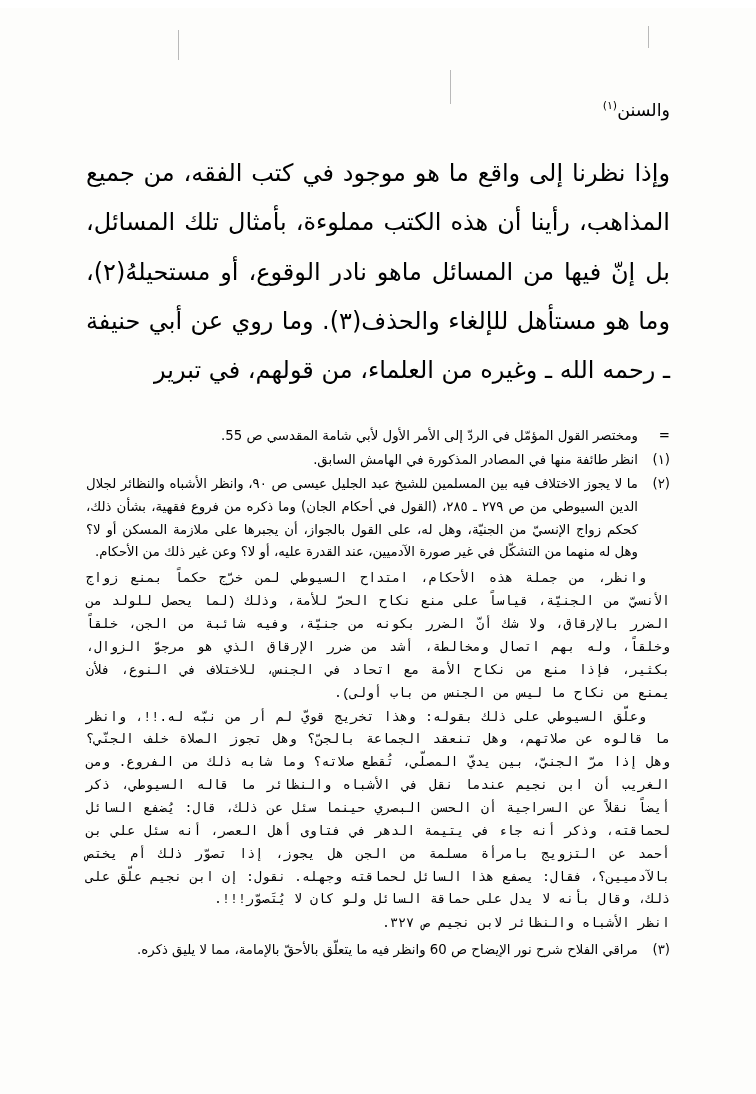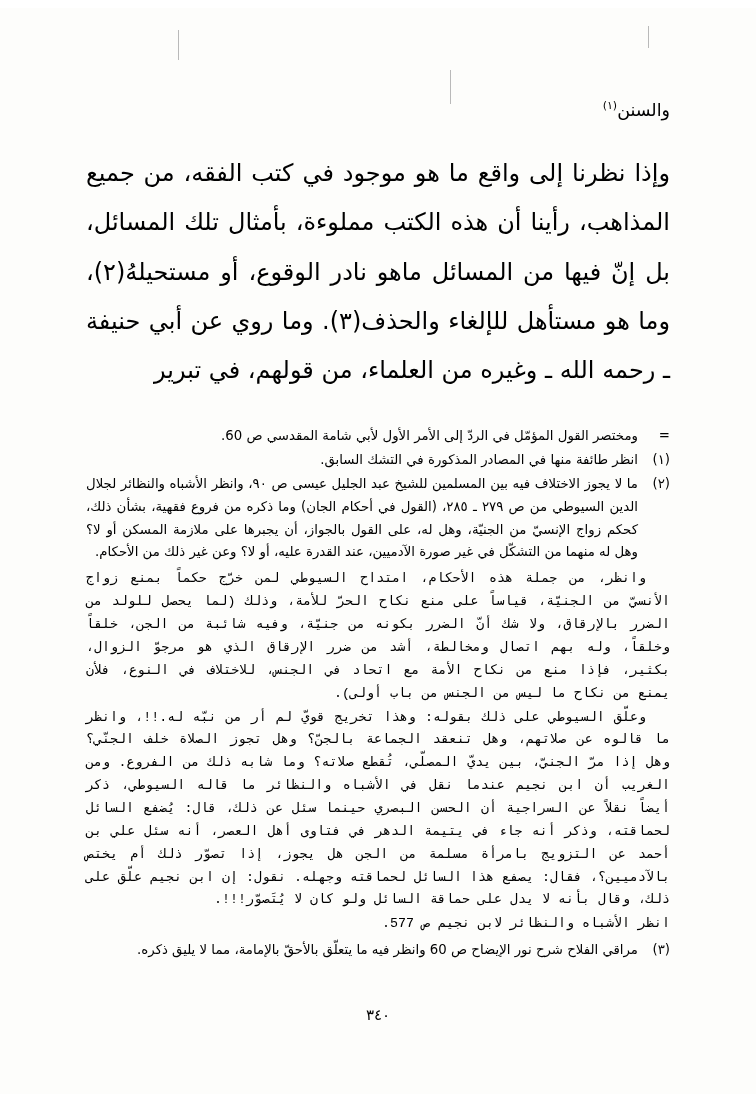--- a/index.html
+++ b/index.html
@@ -123,42 +123,41 @@
     </p>
 
     <p class="body-para">وإذا نظرنا إلى واقع ما هو موجود في كتب الفقه، من جميع المذاهب، رأينا أن هذه الكتب مملوءة، بأمثال تلك المسائل، بل إنّ فيها من المسائل ماهو نادر الوقوع، أو مستحيلهُ(٢)، وما هو مستأهل للإلغاء والحذف(٣). وما روي عن أبي حنيفة ـ رحمه الله ـ وغيره من العلماء، من قولهم، في تبرير</p>
 
     <div class="rule-wrap"></div>
 
     <div class="footnotes">
 
       <div class="fn">
         <span class="fn-marker">=</span>
-        <span class="fn-text">ومختصر القول المؤمّل في الردّ إلى الأمر الأول لأبي شامة المقدسي ص 60.</span>
+        <span class="fn-text">ومختصر القول المؤمّل في الردّ إلى الأمر الأول لأبي شامة المقدسي ص 55.</span>
       </div>
 
       <div class="fn">
         <span class="fn-marker">(١)</span>
-        <span class="fn-text">انظر طائفة منها في المصادر المذكورة في التشك السابق.</span>
+        <span class="fn-text">انظر طائفة منها في المصادر المذكورة في الهامش السابق.</span>
       </div>
 
       <div class="fn">
         <span class="fn-marker">(٢)</span>
         <span class="fn-text">ما لا يجوز الاختلاف فيه بين المسلمين للشيخ عبد الجليل عيسى ص ٩٠، وانظر الأشباه والنظائر لجلال الدين السيوطي من ص ٢٧٩ ـ ٢٨٥، (القول في أحكام الجان) وما ذكره من فروع فقهية، بشأن ذلك، كحكم زواج الإنسيّ من الجنيّة، وهل له، على القول بالجواز، أن يجبرها على ملازمة المسكن أو لا؟ وهل له منهما من التشكّل في غير صورة الآدميين، عند القدرة عليه، أو لا؟ وعن غير ذلك من الأحكام.</span>
       </div>
 
       <div class="fn-block fn-cont">
         <p>وانظر، من جملة هذه الأحكام، امتداح السيوطي لمن خرّج حكماً بمنع زواج الأنسيّ من الجنيّة، قياساً على منع نكاح الحرّ للأمة، وذلك (لما يحصل للولد من الضرر بالإرقاق، ولا شك أنّ الضرر بكونه من جنيّة، وفيه شائبة من الجن، خلقاً وخلقاً، وله بهم اتصال ومخالطة، أشد من ضرر الإرقاق الذي هو مرجوّ الزوال، بكثير، فإذا منع من نكاح الأمة مع اتحاد في الجنس، للاختلاف في النوع، فلأن يمنع من نكاح ما ليس من الجنس من باب أولى).</p>
         <p>وعلّق السيوطي على ذلك بقوله: وهذا تخريج قويّ لم أر من نبّه له.!!، وانظر ما قالوه عن صلاتهم، وهل تنعقد الجماعة بالجنّ؟ وهل تجوز الصلاة خلف الجنّي؟ وهل إذا مرّ الجنيّ، بين يديّ المصلّي، تُقطع صلاته؟ وما شابه ذلك من الفروع. ومن الغريب أن ابن نجيم عندما نقل في الأشباه والنظائر ما قاله السيوطي، ذكر أيضاً نقلاً عن السراجية أن الحسن البصري حينما سئل عن ذلك، قال: يُضفع السائل لحماقته، وذكر أنه جاء في يتيمة الدهر في فتاوى أهل العصر، أنه سئل علي بن أحمد عن التزويج بامرأة مسلمة من الجن هل يجوز، إذا تصوّر ذلك أم يختص بالآدميين؟، فقال: يصفع هذا السائل لحماقته وجهله. نقول: إن ابن نجيم علّق على ذلك، وقال بأنه لا يدل على حماقة السائل ولو كان لا يُتَصوّر!!!.</p>
-        <p class="no-indent">انظر الأشباه والنظائر لابن نجيم ص 577.</p>
+        <p class="no-indent">انظر الأشباه والنظائر لابن نجيم ص ٣٢٧.</p>
       </div>
 
       <div class="fn">
         <span class="fn-marker">(٣)</span>
         <span class="fn-text">مراقي الفلاح شرح نور الإيضاح ص 60 وانظر فيه ما يتعلّق بالأحقّ بالإمامة، مما لا يليق ذكره.</span>
       </div>
 
     </div>
   </div>
 
-  <div class="page-number">٣٤٠</div>
 
 </div>
 
 </body></html>

